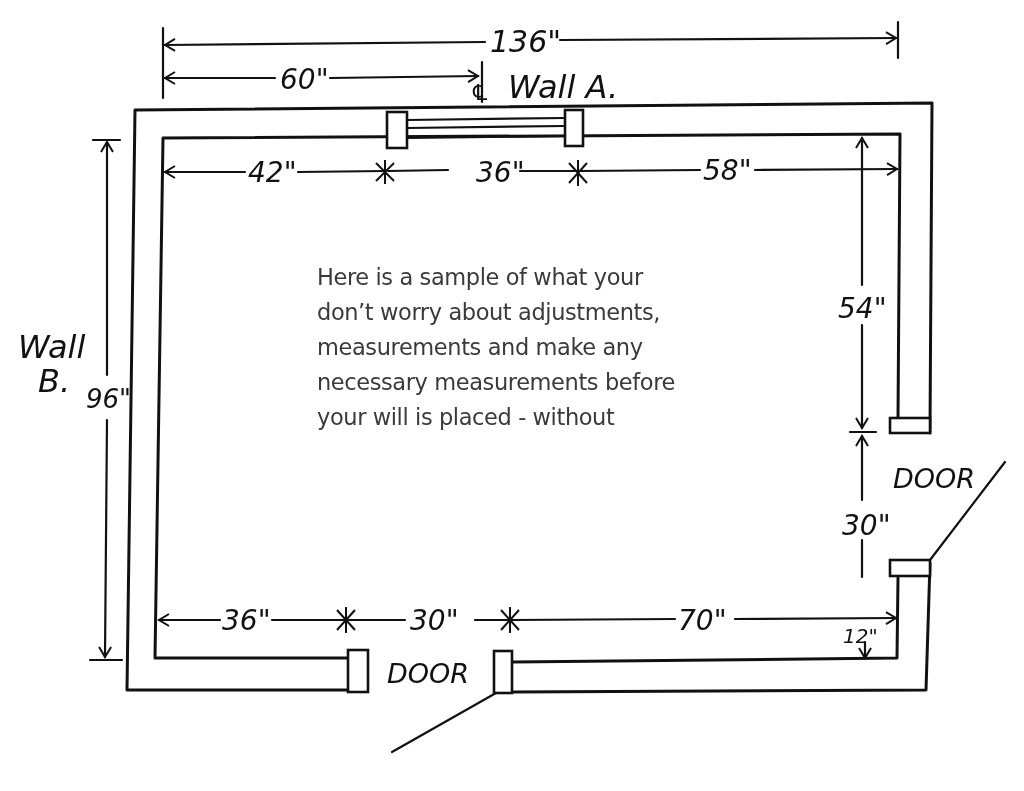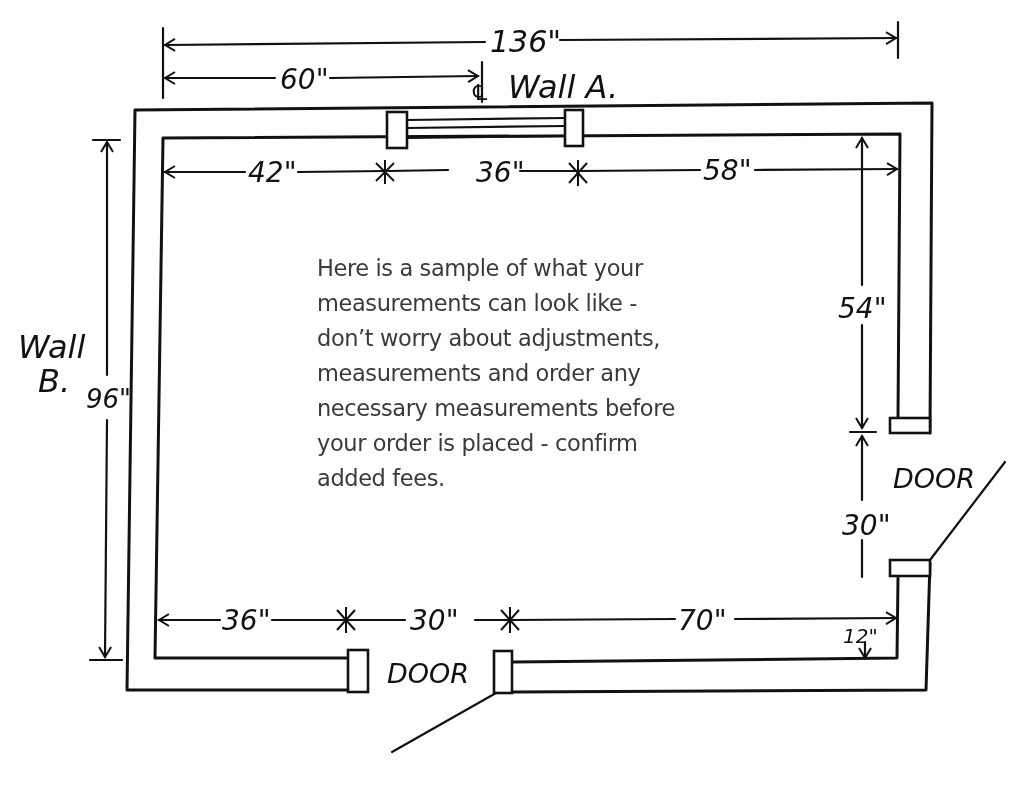--- a/index.html
+++ b/index.html
@@ -3,21 +3,21 @@
 <meta charset="utf-8">
 <style>
   html, body { margin: 0; padding: 0; background: #ffffff; }
   body { width: 1024px; height: 791px; position: relative; overflow: hidden; }
   #diagram { position: absolute; left: 0; top: 0; width: 1024px; height: 791px; }
   .wall { fill: none; stroke: #111; stroke-width: 3; stroke-linejoin: round; stroke-linecap: round; }
   .dim { fill: none; stroke: #111; stroke-width: 2.2; stroke-linecap: round; }
   .frame { fill: #fff; stroke: #111; stroke-width: 2.6; }
   .hand { font-family: "DejaVu Sans", sans-serif; font-style: italic; fill: #111; }
   .note {
-    position: absolute; left: 317px; top: 251px; width: 380px;
+    position: absolute; left: 317px; top: 260px; width: 380px;
     font-family: "DejaVu Sans", sans-serif; font-size: 22.5px; line-height: 35px;
     color: #3a3a3a; letter-spacing: -0.4px;
   }
   .note div { white-space: nowrap; }
 </style>
 </head>
 <body>
 
 <svg id="diagram" viewBox="0 0 1024 791" xmlns="http://www.w3.org/2000/svg">
   <defs>
@@ -132,19 +132,17 @@
     <line class="dim" x1="865" y1="642" x2="865" y2="658" marker-end="url(#arrow)"></line>
     <text class="hand" x="222" y="630" font-size="28">36"</text>
     <text class="hand" x="410" y="630" font-size="28">30"</text>
     <text class="hand" x="678" y="630" font-size="28">70"</text>
     <text class="hand" x="843" y="643" font-size="20">12"</text>
   </g>
 </svg>
 
 <div class="note">
   <div>Here is a sample of what your</div>
-  <div>measurements can look like -</div>
   <div>don’t worry about adjustments,</div>
-  <div>measurements and order any</div>
+  <div>measurements and make any</div>
   <div>necessary measurements before</div>
-  <div>your order is placed - confirm</div>
-  <div>added fees.</div>
+  <div>your will is placed - without</div>
 </div>
 
 </body></html>

